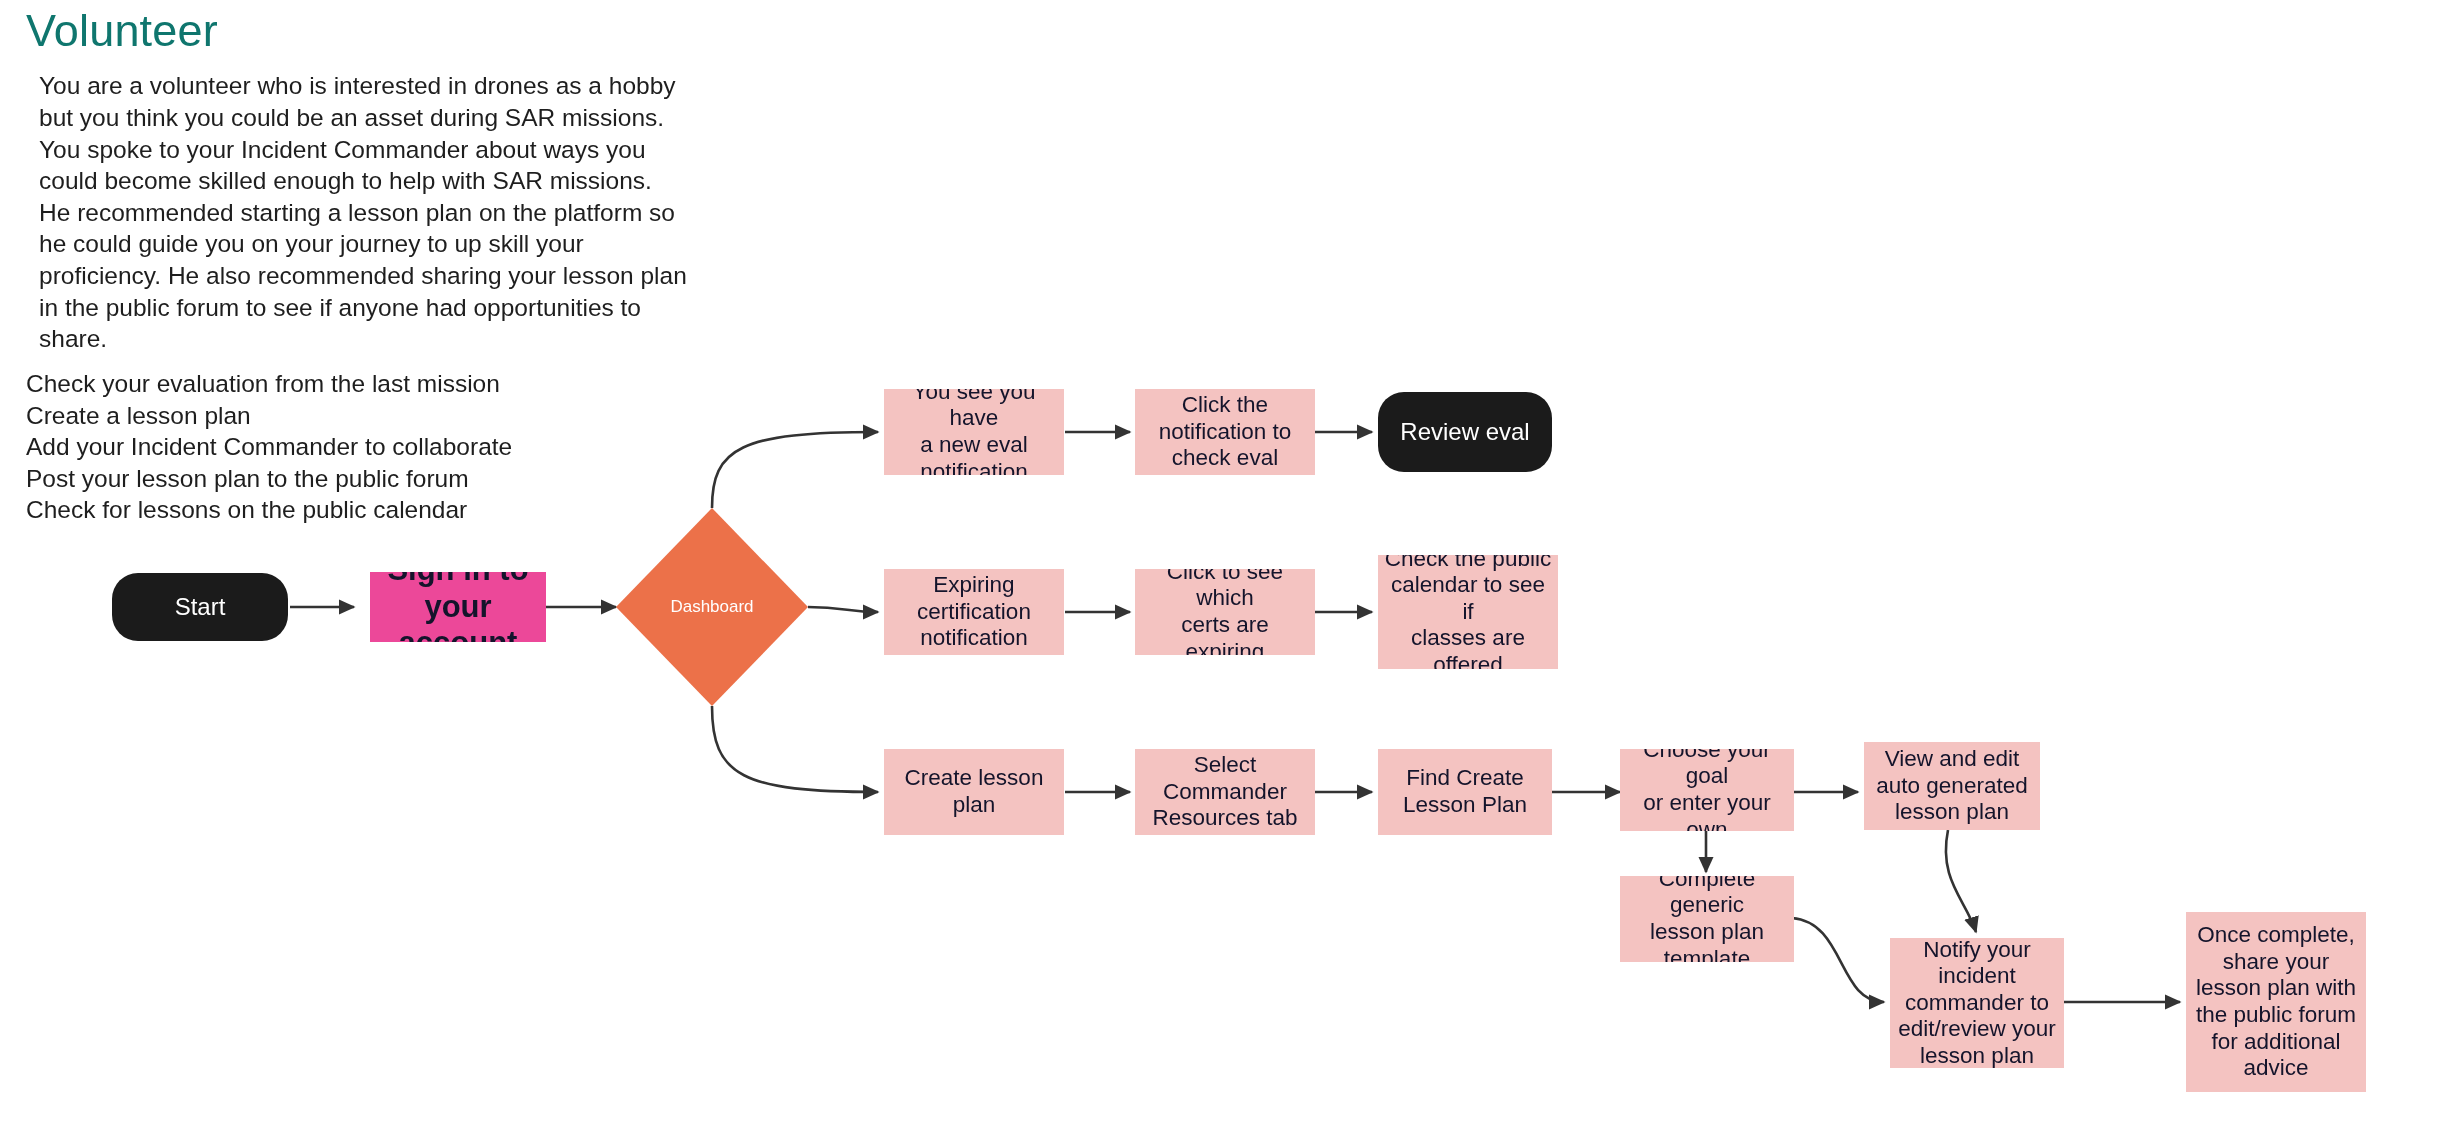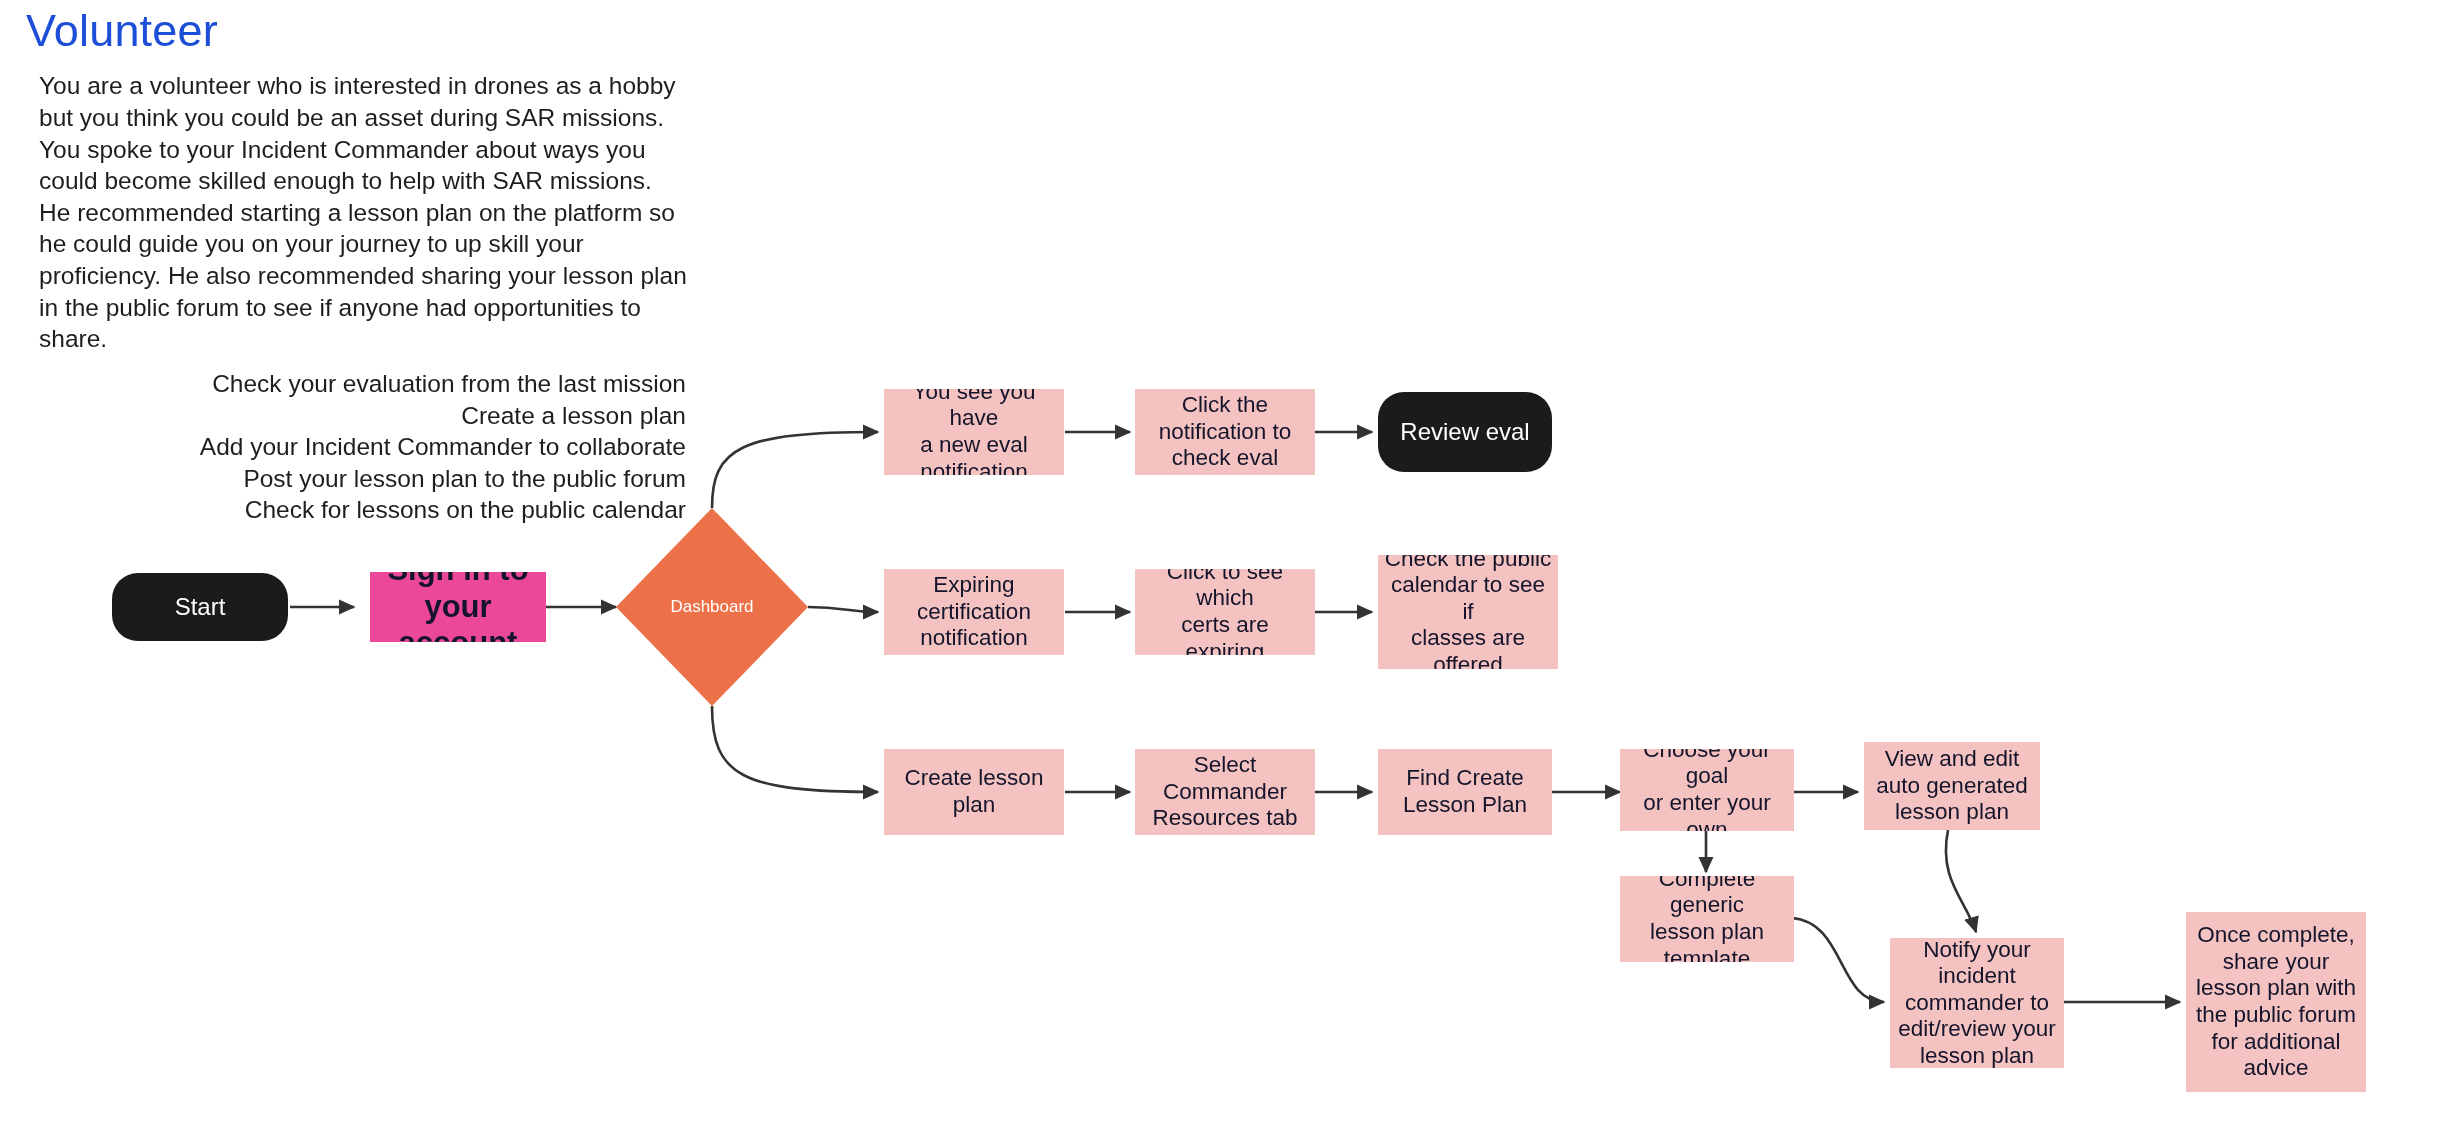--- a/index.html
+++ b/index.html
@@ -23,21 +23,21 @@
     left: 26px;
     top: 6px;
     width: 680px;
   }
   #page-title {
     font-size: 45px;
     font-weight: 400;
     line-height: 1.12;
     letter-spacing: 0.2px;
     margin: 0 0 14px 0;
-    color: #1d4ed8;
+    color: #0f766e;
   }
   #scenario-paragraph {
     font-size: 24.5px;
     line-height: 31.6px;
     color: #1e1e1e;
     margin: 13px;
     white-space: pre-line;
     width: 650px;
   }
   #task-list {
@@ -46,21 +46,20 @@
     list-style: none;
     position: absolute;
     left: 0;
     top: 362px;
     width: 660px;
   }
   #task-list li {
     font-size: 24.5px;
     line-height: 31.6px;
     color: #1e1e1e;
-    text-align: right;
   }
 
   
   #flowchart {
     position: absolute;
     left: 0;
     top: 0;
     width: 2442px;
     height: 1124px;
   }

